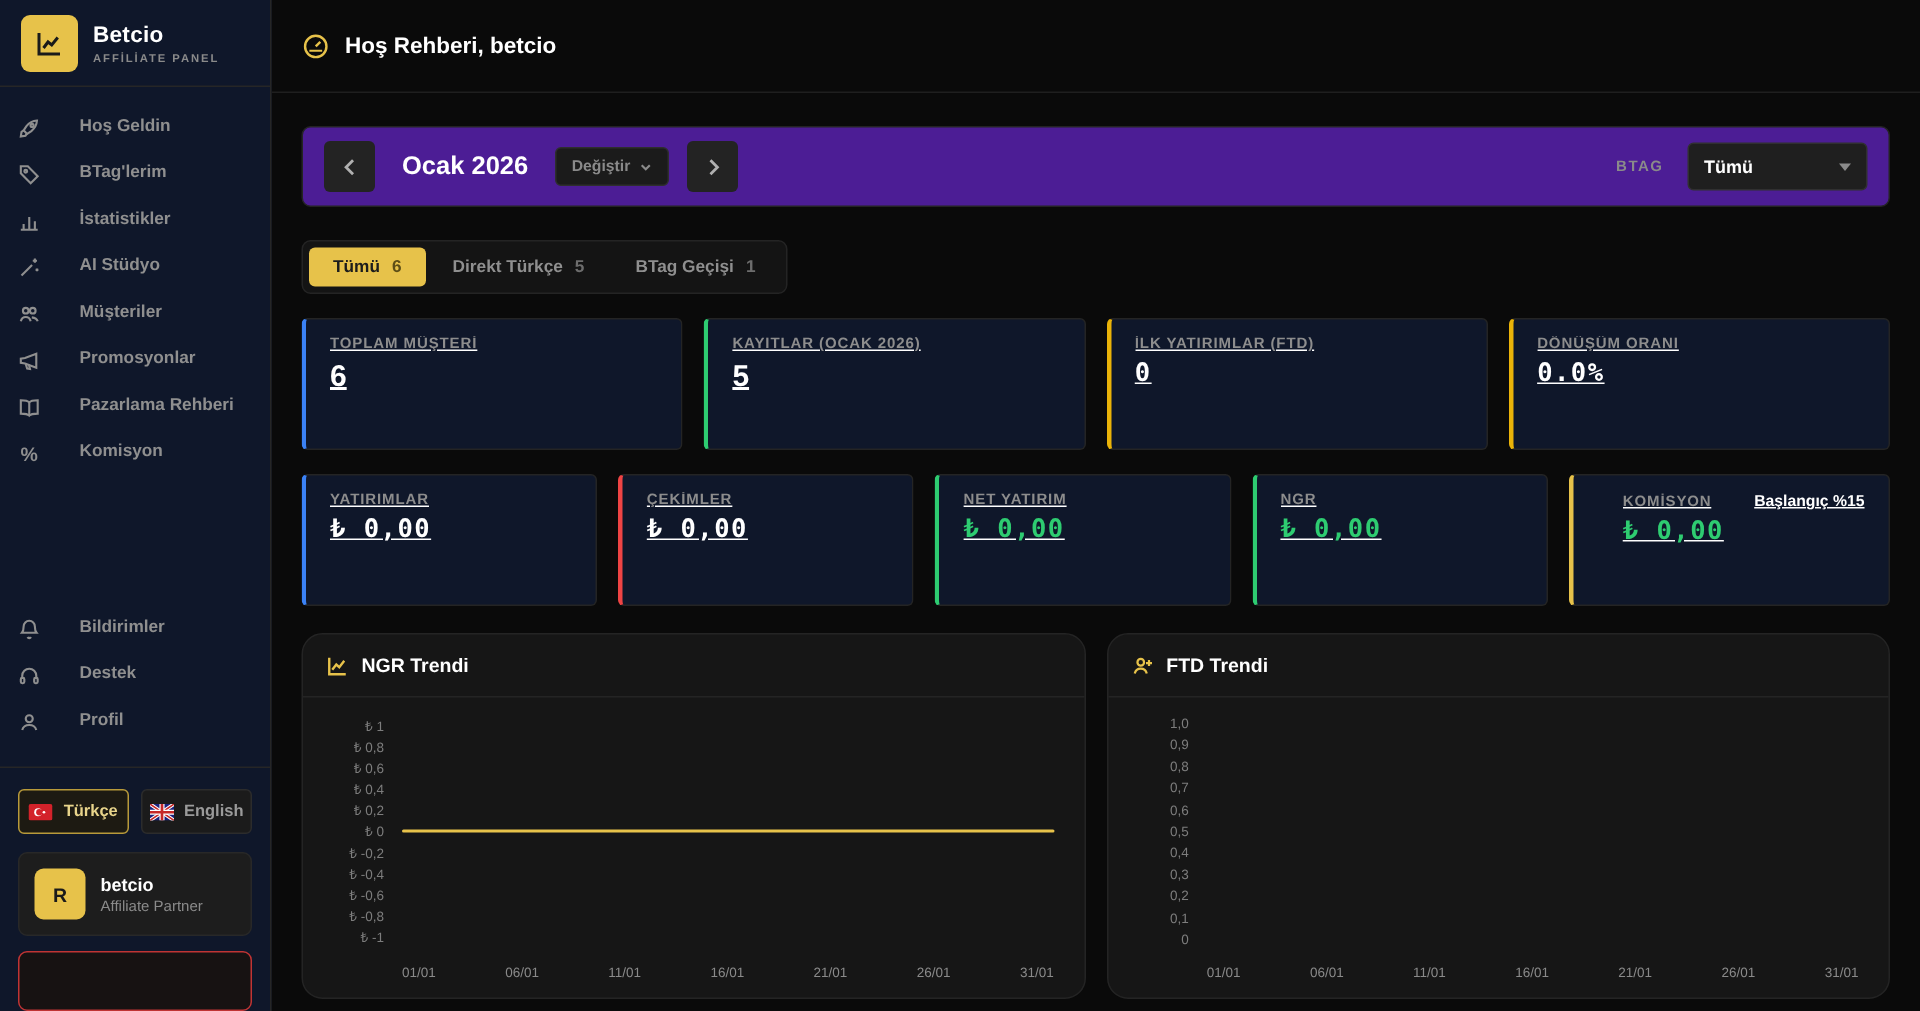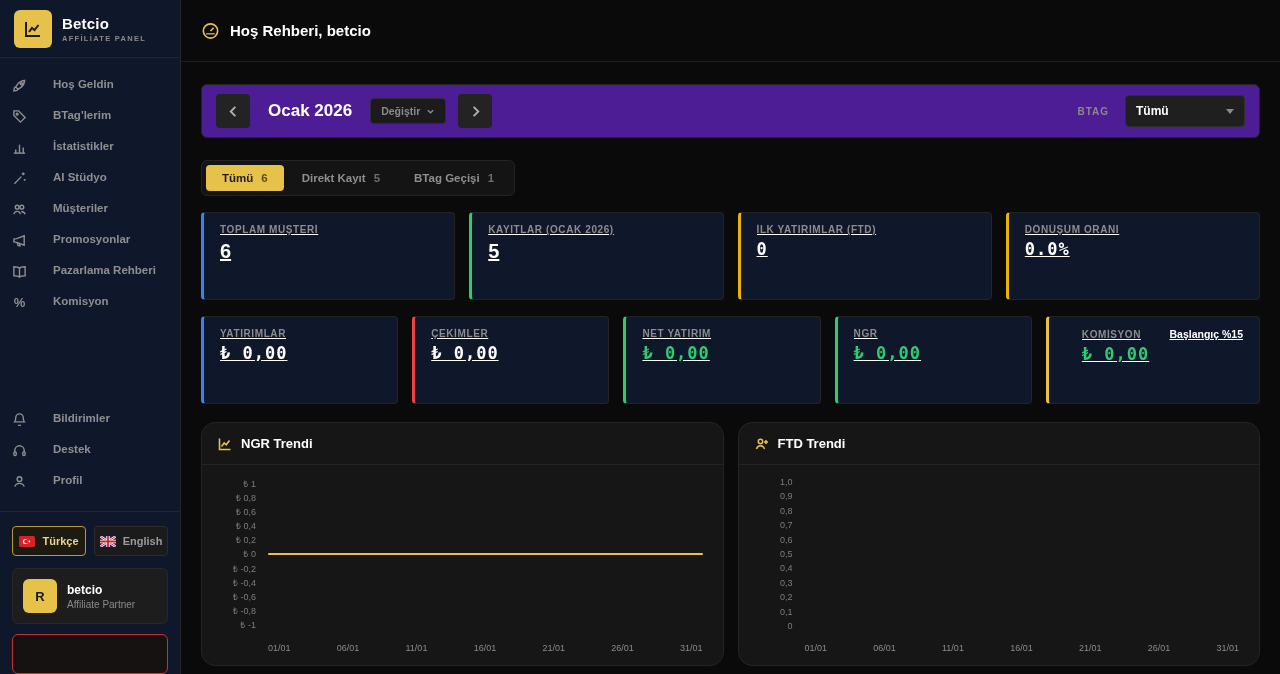--- a/index.html
+++ b/index.html
@@ -338,21 +338,21 @@
           <span class="caret-down"></span>
         </div>
       </div>
 
       <div class="tabs">
         <button class="tab active">
           <span>Tümü</span>
           <span class="count">6</span>
         </button>
         <button class="tab">
-          <span>Direkt Kayıt</span>
+          <span>Direkt Türkçe</span>
           <span class="count">5</span>
         </button>
         <button class="tab">
           <span>BTag Geçişi</span>
           <span class="count">1</span>
         </button>
       </div>
 
       <div class="cards">
         <div class="stat-card acc-blue">

